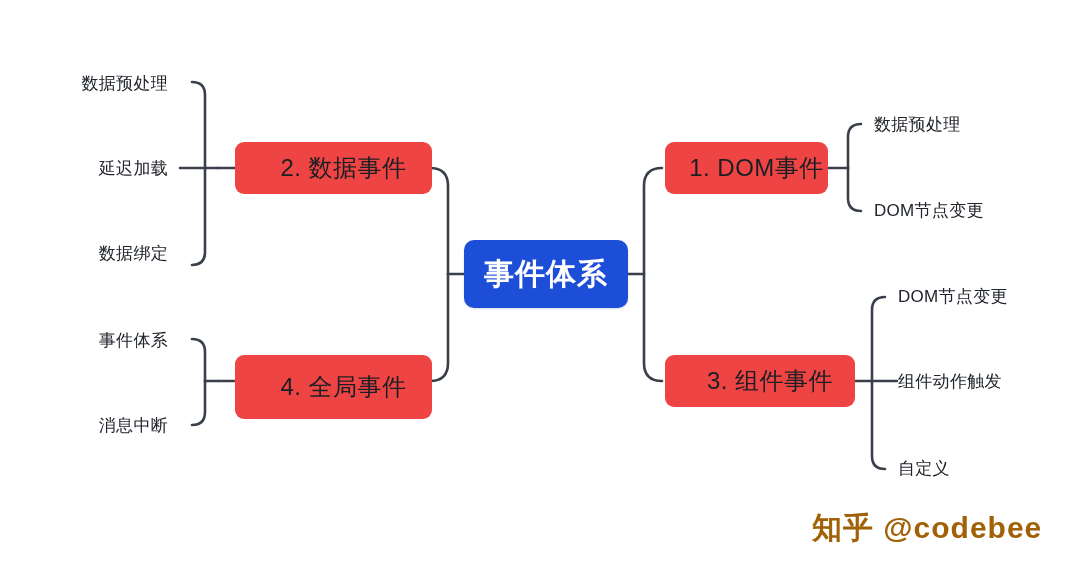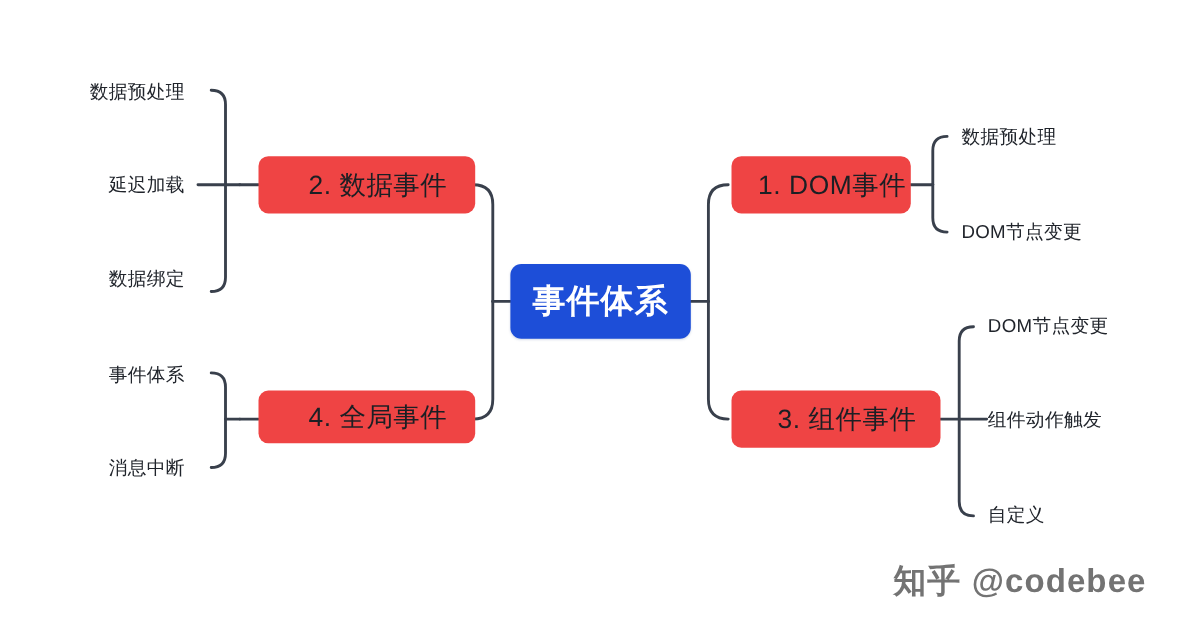--- a/index.html
+++ b/index.html
@@ -57,21 +57,21 @@
     color: #20242b;
     font-size: 17px;
     font-weight: 400;
     letter-spacing: 0.3px;
     background: transparent;
   }
   .leaf-left { justify-content: flex-end; }
   .leaf-right { justify-content: flex-start; }
   .watermark {
     position: absolute;
-    color: #737373;
+    color: #a16207;
     font-size: 30px;
     font-weight: 700;
     letter-spacing: 1px;
     white-space: nowrap;
     user-select: none;
   }
 </style>
 </head>
 <body>
 
@@ -121,21 +121,21 @@
   <div class="node node-leaf leaf-left" style="left:58px; top:70px; width:110px; height:26px;">
     <span>数据预处理</span>
   </div>
   <div class="node node-leaf leaf-left" style="left:58px; top:155px; width:110px; height:26px;">
     <span>延迟加载</span>
   </div>
   <div class="node node-leaf leaf-left" style="left:58px; top:240px; width:110px; height:26px;">
     <span>数据绑定</span>
   </div>
 
-  <div class="node node-branch" style="left:235px; top:355px; width:197px; height:48px;">
+  <div class="node node-branch" style="left:235px; top:355px; width:197px; height:64px;">
     <span>4. 全局事件</span>
   </div>
   <div class="node node-leaf leaf-left" style="left:58px; top:327px; width:110px; height:26px;">
     <span>事件体系</span>
   </div>
   <div class="node node-leaf leaf-left" style="left:58px; top:412px; width:110px; height:26px;">
     <span>消息中断</span>
   </div>
 
   <div class="node node-branch" style="left:665px; top:142px; width:163px; height:52px;">

